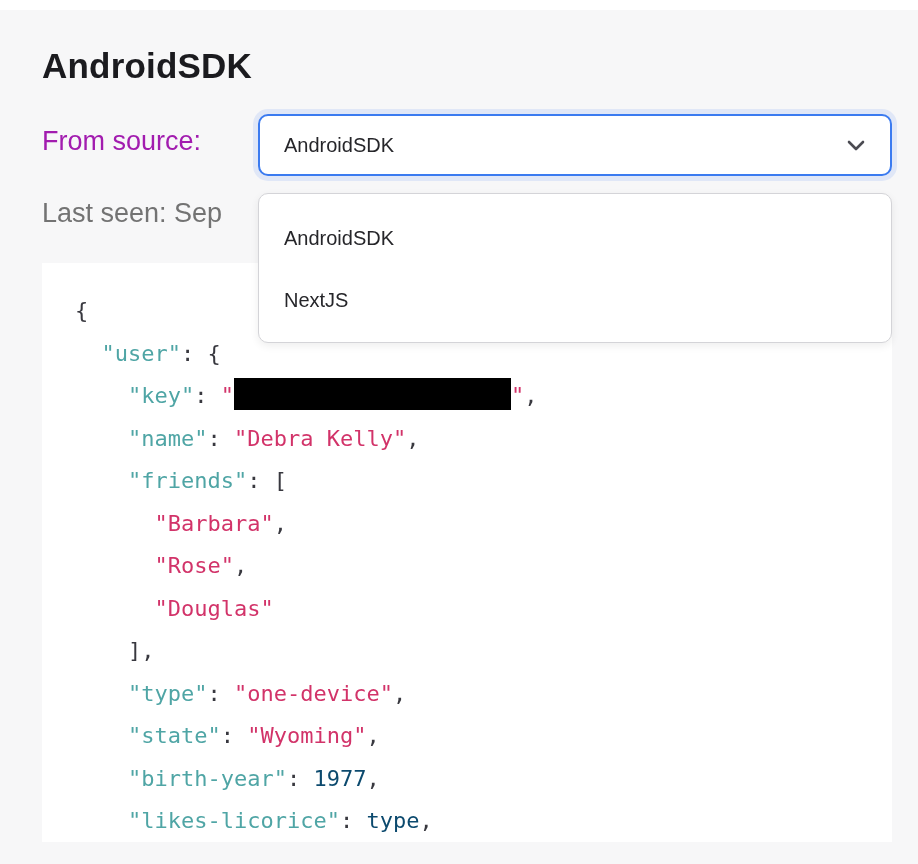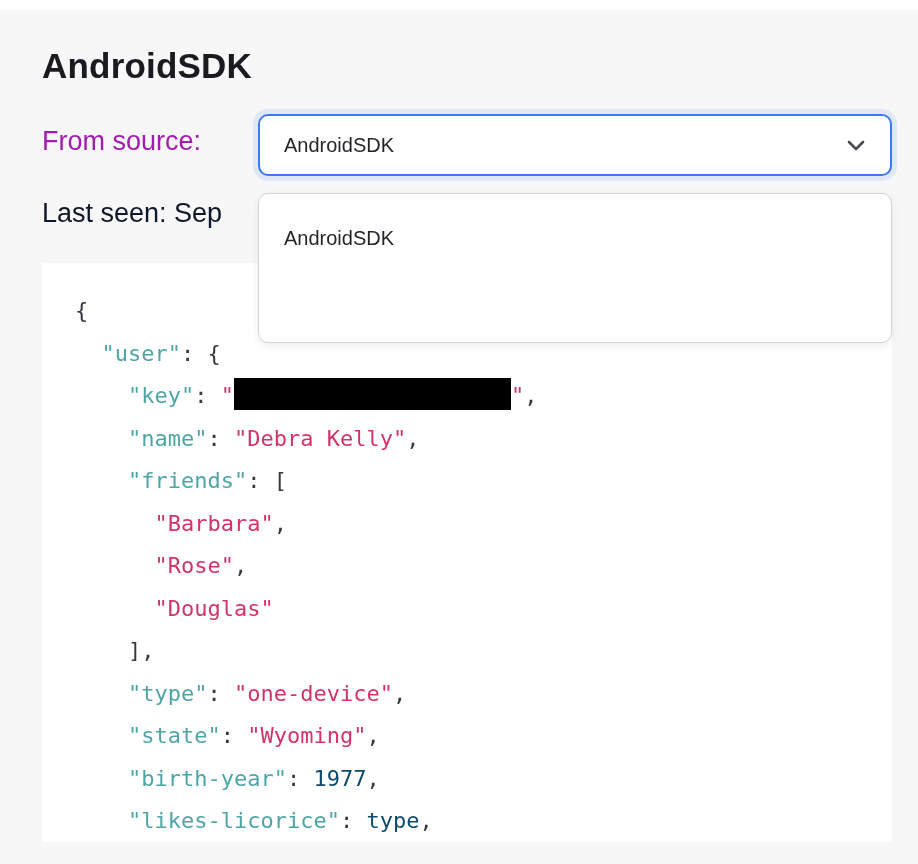--- a/index.html
+++ b/index.html
@@ -44,21 +44,21 @@
     padding: 13px 0;
     z-index: 10;
     overflow: hidden;
   }
   .menu-item {
     height: 62px; display: flex; align-items: center;
     padding-left: 25px; font-size: 20px; color: #26262a; cursor: pointer;
   }
   .last-seen {
     position: absolute; left: 42px; top: 198px;
-    font-size: 27px; color: #0f172a;
+    font-size: 27px; color: #737373;
     z-index: 1; white-space: nowrap;
   }
   .code-block {
     position: absolute; left: 42px; top: 263px; width: 850px; height: 579px;
     background: #ffffff;
     padding: 27px 0 0 33px;
     font-family: "DejaVu Sans Mono", monospace;
     font-size: 22px; line-height: 42.5px;
     overflow: hidden;
     z-index: 2;
@@ -88,20 +88,21 @@
     <svg class="chevron" viewBox="0 0 24 24" fill="none" stroke="#4b4b52" stroke-width="2.6" stroke-linecap="round" stroke-linejoin="round">
       <polyline points="5,9 12,16 19,9"></polyline>
     </svg>
   </span>
 </div>
 
 <div class="last-seen">Last seen: Sep</div>
 
 <div class="dropdown-menu">
     <div class="menu-item">AndroidSDK</div>
+    <div class="menu-item">NextJS</div>
   </div>
 
 <div class="code-block">
   <div>
       <div class="code-line"><span class="tok-punc">{</span></div>
       <div class="code-line"><span class="tok-punc">  </span><span class="tok-key">"user"</span><span class="tok-punc">: {</span></div>
       <div class="code-line"><span class="tok-punc">    </span><span class="tok-key">"key"</span><span class="tok-punc">: </span><span class="tok-str">"</span><span class="redact"></span><span class="tok-str">"</span><span class="tok-punc">,</span></div>
       <div class="code-line"><span class="tok-punc">    </span><span class="tok-key">"name"</span><span class="tok-punc">: </span><span class="tok-str">"Debra Kelly"</span><span class="tok-punc">,</span></div>
       <div class="code-line"><span class="tok-punc">    </span><span class="tok-key">"friends"</span><span class="tok-punc">: [</span></div>
       <div class="code-line"><span class="tok-punc">      </span><span class="tok-str">"Barbara"</span><span class="tok-punc">,</span></div>

